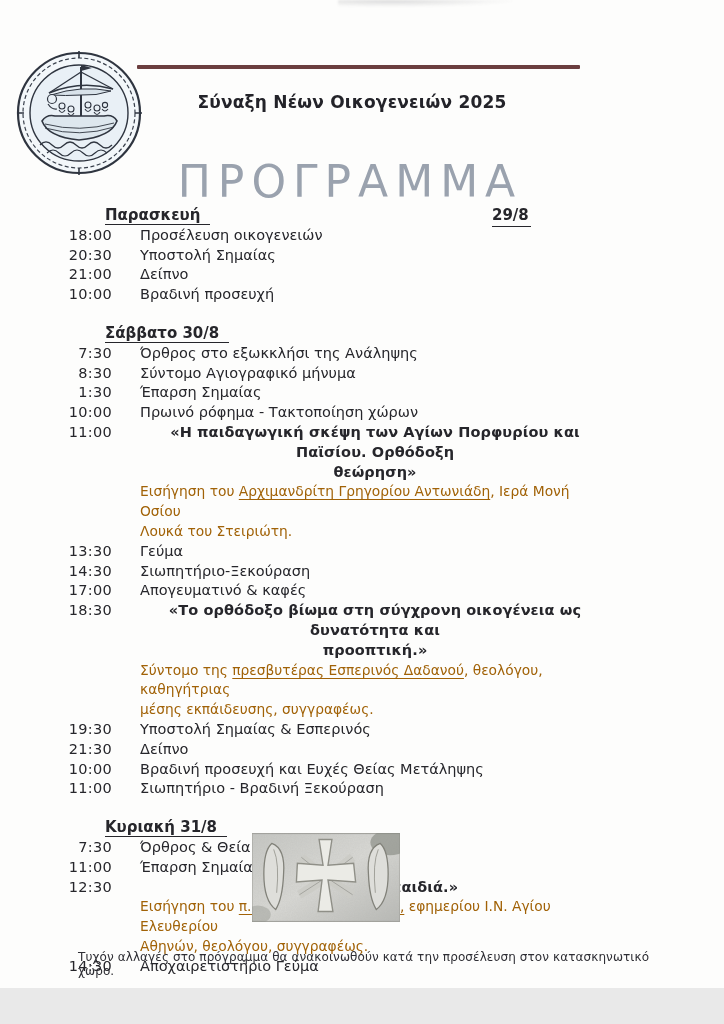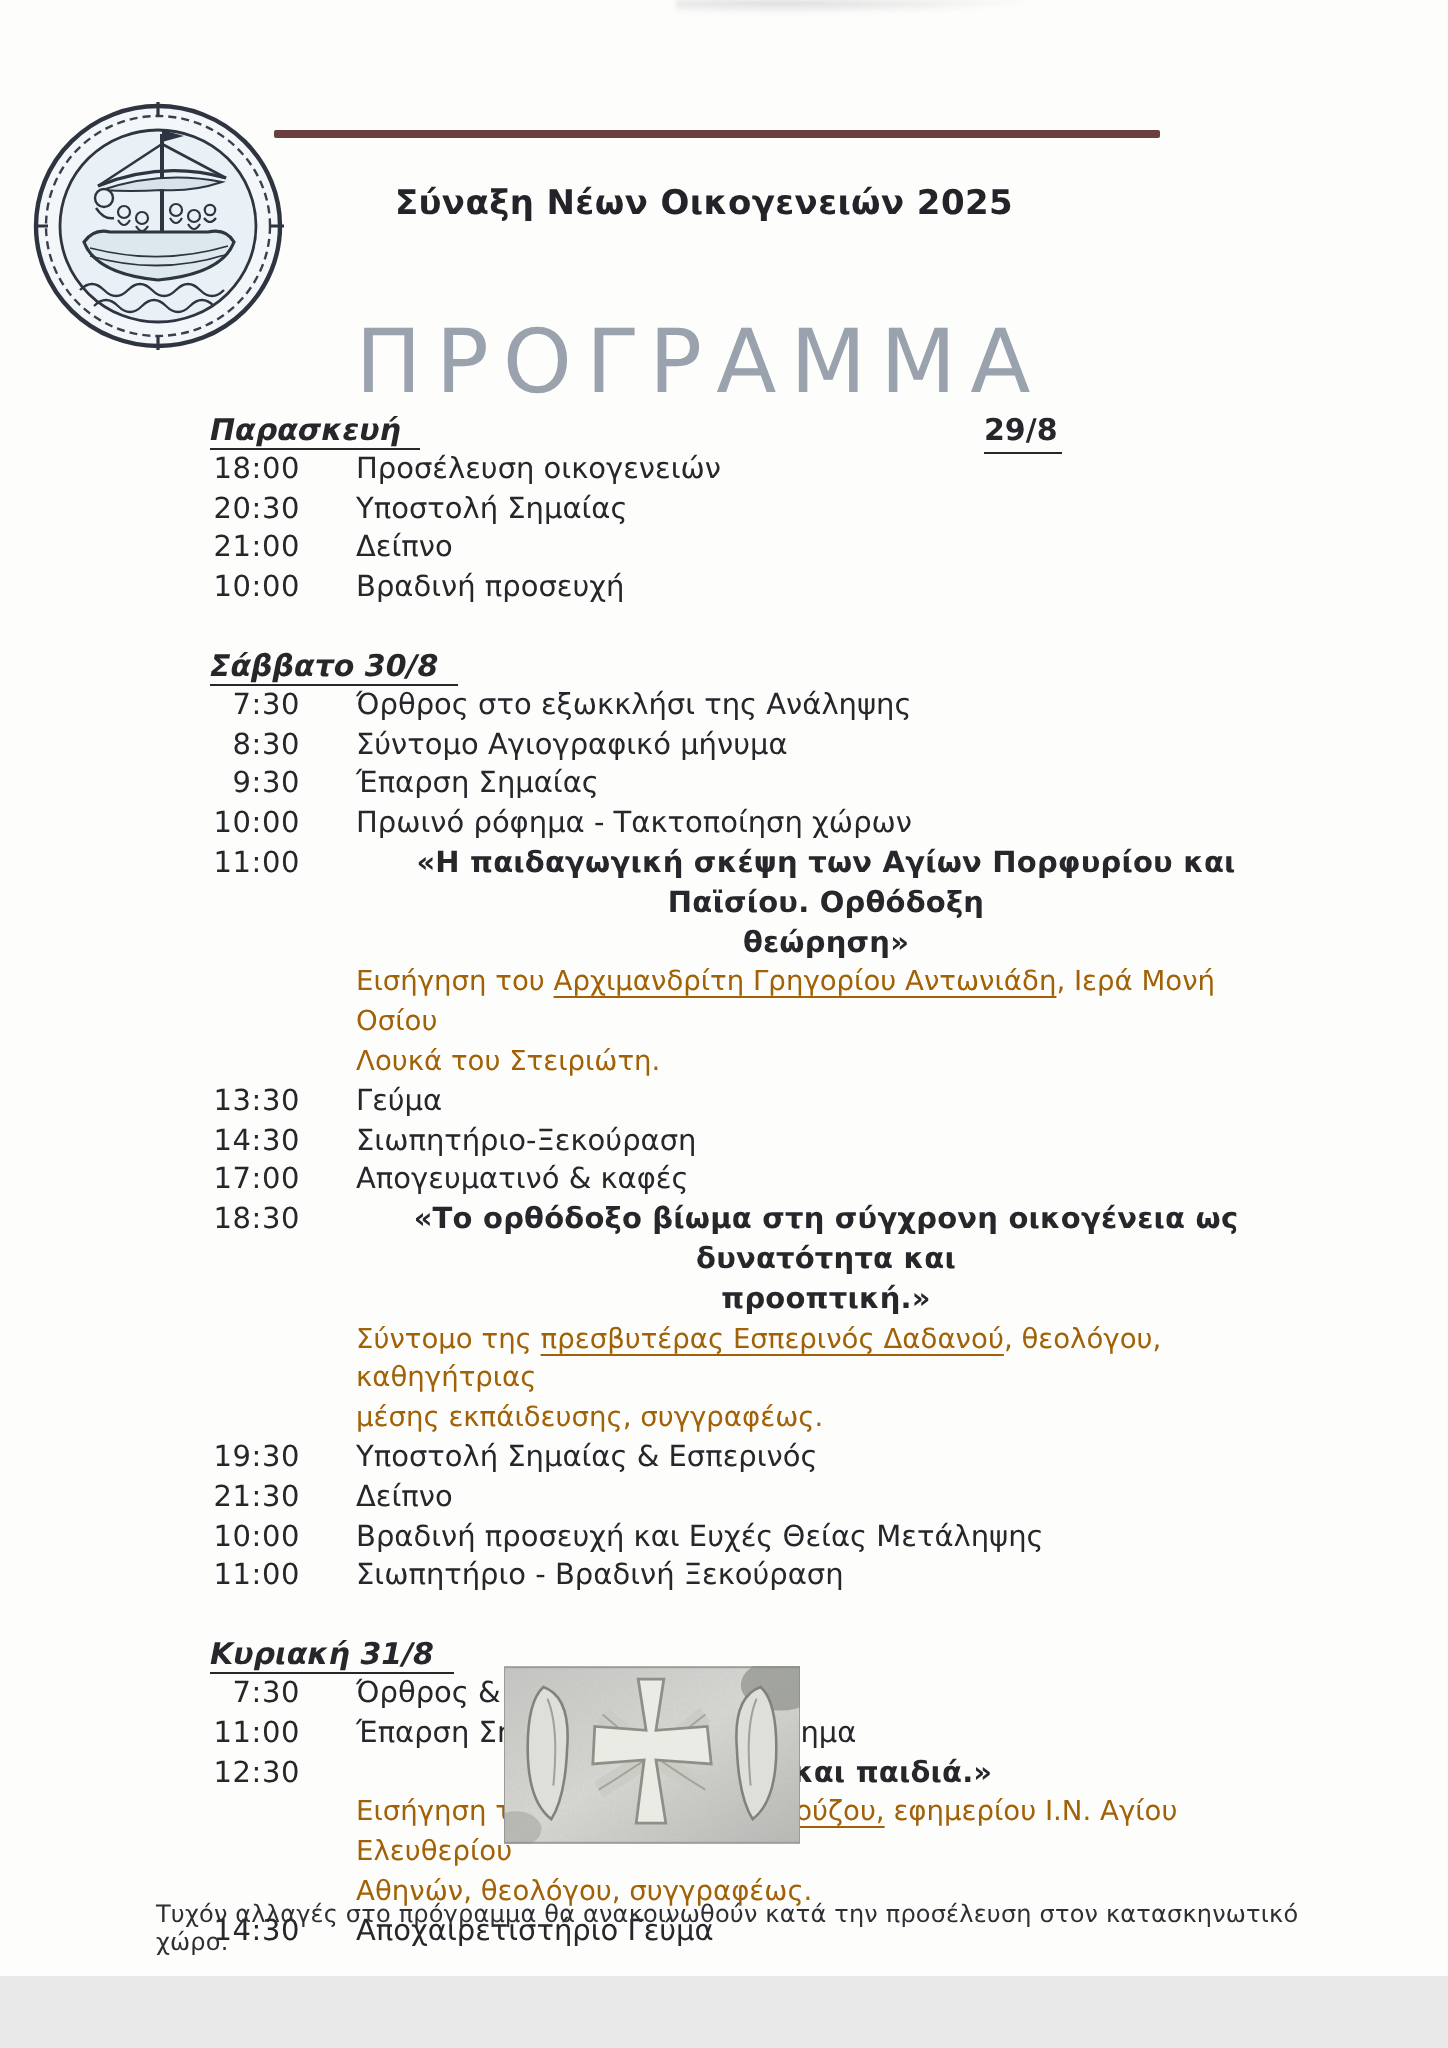--- a/index.html
+++ b/index.html
@@ -26,24 +26,24 @@
   .program-heading{
     position:absolute;left:0;top:156px;width:700px;
     text-align:center;font-size:44px;letter-spacing:7px;
     color:#9aa2ae;font-weight:400;
   }
   .schedule{position:absolute;left:0;top:200px;width:724px;font-size:14.5px;line-height:19.8px;}
   .schedule-section{margin:0;}
   .sec-gap{height:19px;}
   .first-gap{height:6px;}
   .day-header{margin-left:105px;position:relative;font-weight:bold;font-size:15px;line-height:19.8px;}
-  .day-label{border-bottom:1.6px solid #26262b;padding-right:10px;font-style:italic;}
+  .day-label{border-bottom:1.6px solid #26262b;padding-right:10px;}
   .day-date{position:absolute;left:387px;top:0;border-bottom:1.6px solid #26262b;padding-right:2px;}
   .row{display:flex;align-items:flex-start;}
-  .time{width:112px;text-align:right;flex:none;letter-spacing:.3px;margin-left:38px;}
+  .time{width:112px;text-align:right;flex:none;letter-spacing:.3px;}
   .desc{margin-left:28px;width:470px;}
   .line-normal{}
   .line-bold{font-weight:bold;letter-spacing:.1px;text-align:center;}
   .line-speaker{font-size:13.8px;color:#a16207;}
   .useg{text-decoration:underline;text-underline-offset:2.5px;}
   .stone-photo{position:absolute;left:252px;top:833px;width:148px;height:89px;}
   .footer-note{position:absolute;left:78px;top:950px;width:600px;font-size:12px;color:#2e2e34;letter-spacing:.1px;}
 </style>
 </head>
 <body>
@@ -128,21 +128,21 @@
             <div class="line-normal"><span>Όρθρος στο εξωκκλήσι της Ανάληψης</span></div>
           </div>
         </div>
         <div class="row">
           <div class="time">8:30</div>
           <div class="desc">
             <div class="line-normal"><span>Σύντομο Αγιογραφικό μήνυμα</span></div>
           </div>
         </div>
         <div class="row">
-          <div class="time">9:30</div>
+          <div class="time">1:30</div>
           <div class="desc">
             <div class="line-normal"><span>Έπαρση Σημαίας</span></div>
           </div>
         </div>
         <div class="row">
           <div class="time">10:00</div>
           <div class="desc">
             <div class="line-normal"><span>Πρωινό ρόφημα - Τακτοποίηση χώρων</span></div>
           </div>
         </div>

